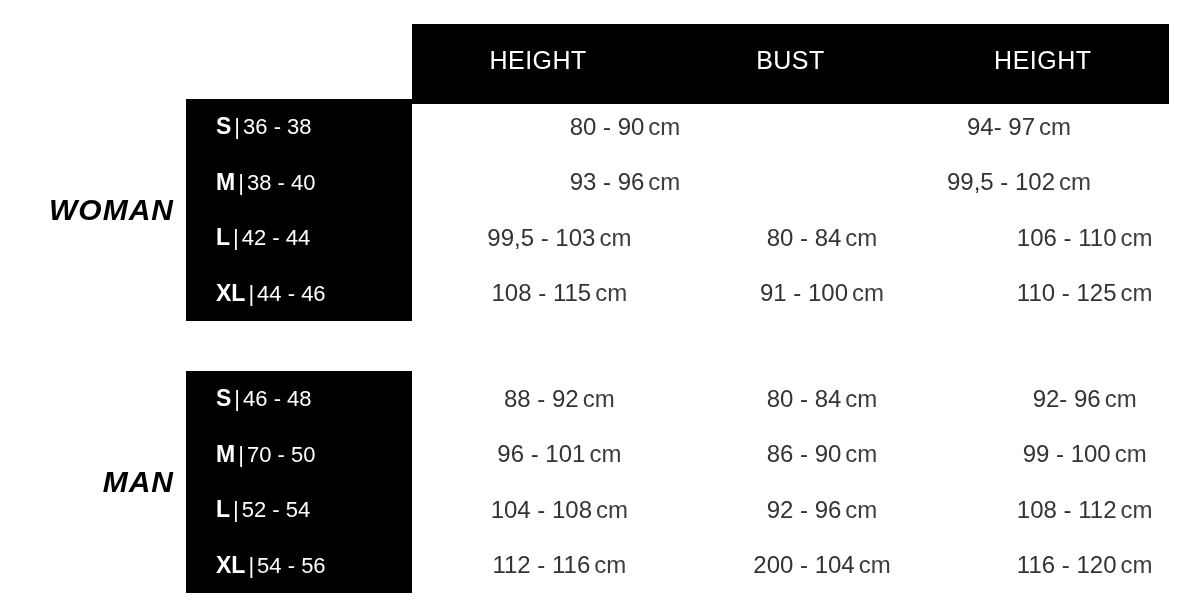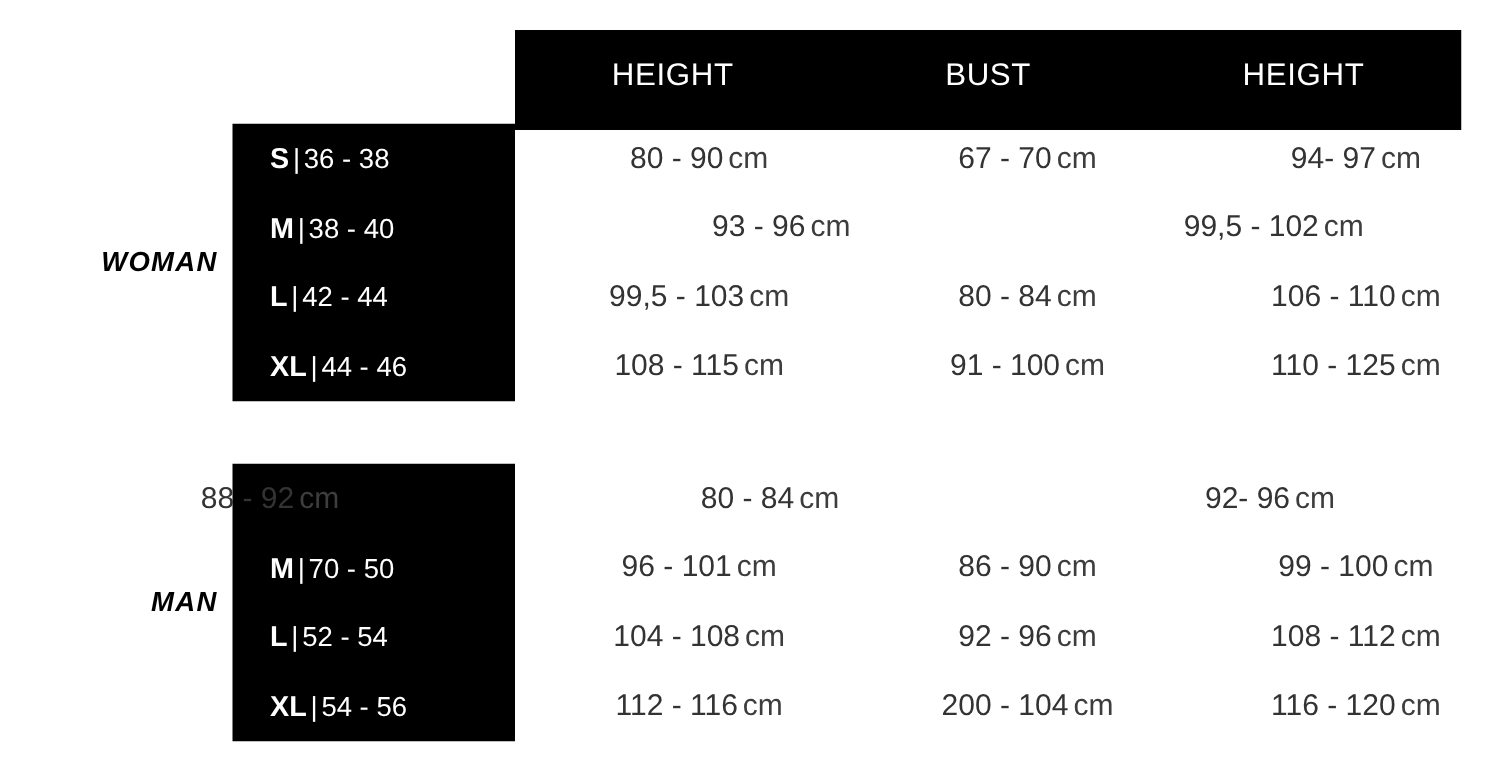--- a/index.html
+++ b/index.html
@@ -65,21 +65,21 @@
     position: absolute;
     left: 0;
     top: 0;
     width: 180px;
     height: 222px;
     display: flex;
     align-items: center;
     justify-content: flex-end;
     padding-right: 6px;
     box-sizing: border-box;
-    font-size: 22px;
+    font-size: 30px;
     font-weight: bold;
     font-style: italic;
     letter-spacing: 1px;
     color: #000000;
   }
 
   .rows {
     position: absolute;
     left: 0;
     top: 0;
@@ -149,23 +149,20 @@
   <div class="rows">
 
     <div class="row">
       <div class="cell-size">
         <span class="sz">S</span><span class="sep">|</span><span class="rng">36 - 38</span>
       </div>
       <div class="cell-val">
         <span class="num">80 - 90</span><span class="unit">cm</span>
       </div>
       <div class="cell-val">
-        <span class="num">67 - 70</span><span class="unit">cm</span>
-      </div>
-      <div class="cell-val">
         <span class="num">94- 97</span><span class="unit">cm</span>
       </div>
     </div>
 
     <div class="row">
       <div class="cell-size">
         <span class="sz">M</span><span class="sep">|</span><span class="rng">38 - 40</span>
       </div>
       <div class="cell-val">
         <span class="num">93 - 96</span><span class="unit">cm</span>
@@ -207,20 +204,23 @@
 
   </div>
 </div>
 
 <div class="section" id="section-man">
   <div class="size-band"></div>
   <div class="group-label">MAN</div>
   <div class="rows">
 
     <div class="row">
+      <div class="cell-size">
+        <span class="sz">S</span><span class="sep">|</span><span class="rng">46 - 48</span>
+      </div>
       <div class="cell-val">
         <span class="num">88 - 92</span><span class="unit">cm</span>
       </div>
       <div class="cell-val">
         <span class="num">80 - 84</span><span class="unit">cm</span>
       </div>
       <div class="cell-val">
         <span class="num">92- 96</span><span class="unit">cm</span>
       </div>
     </div>

